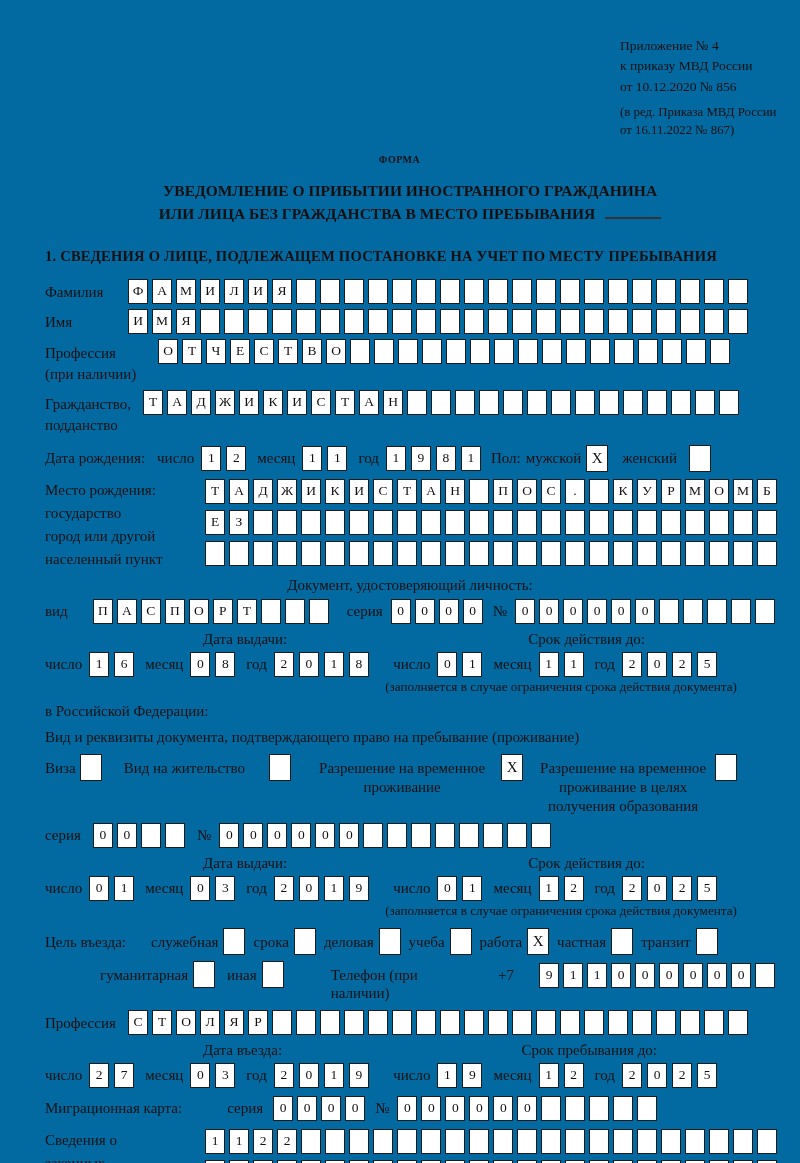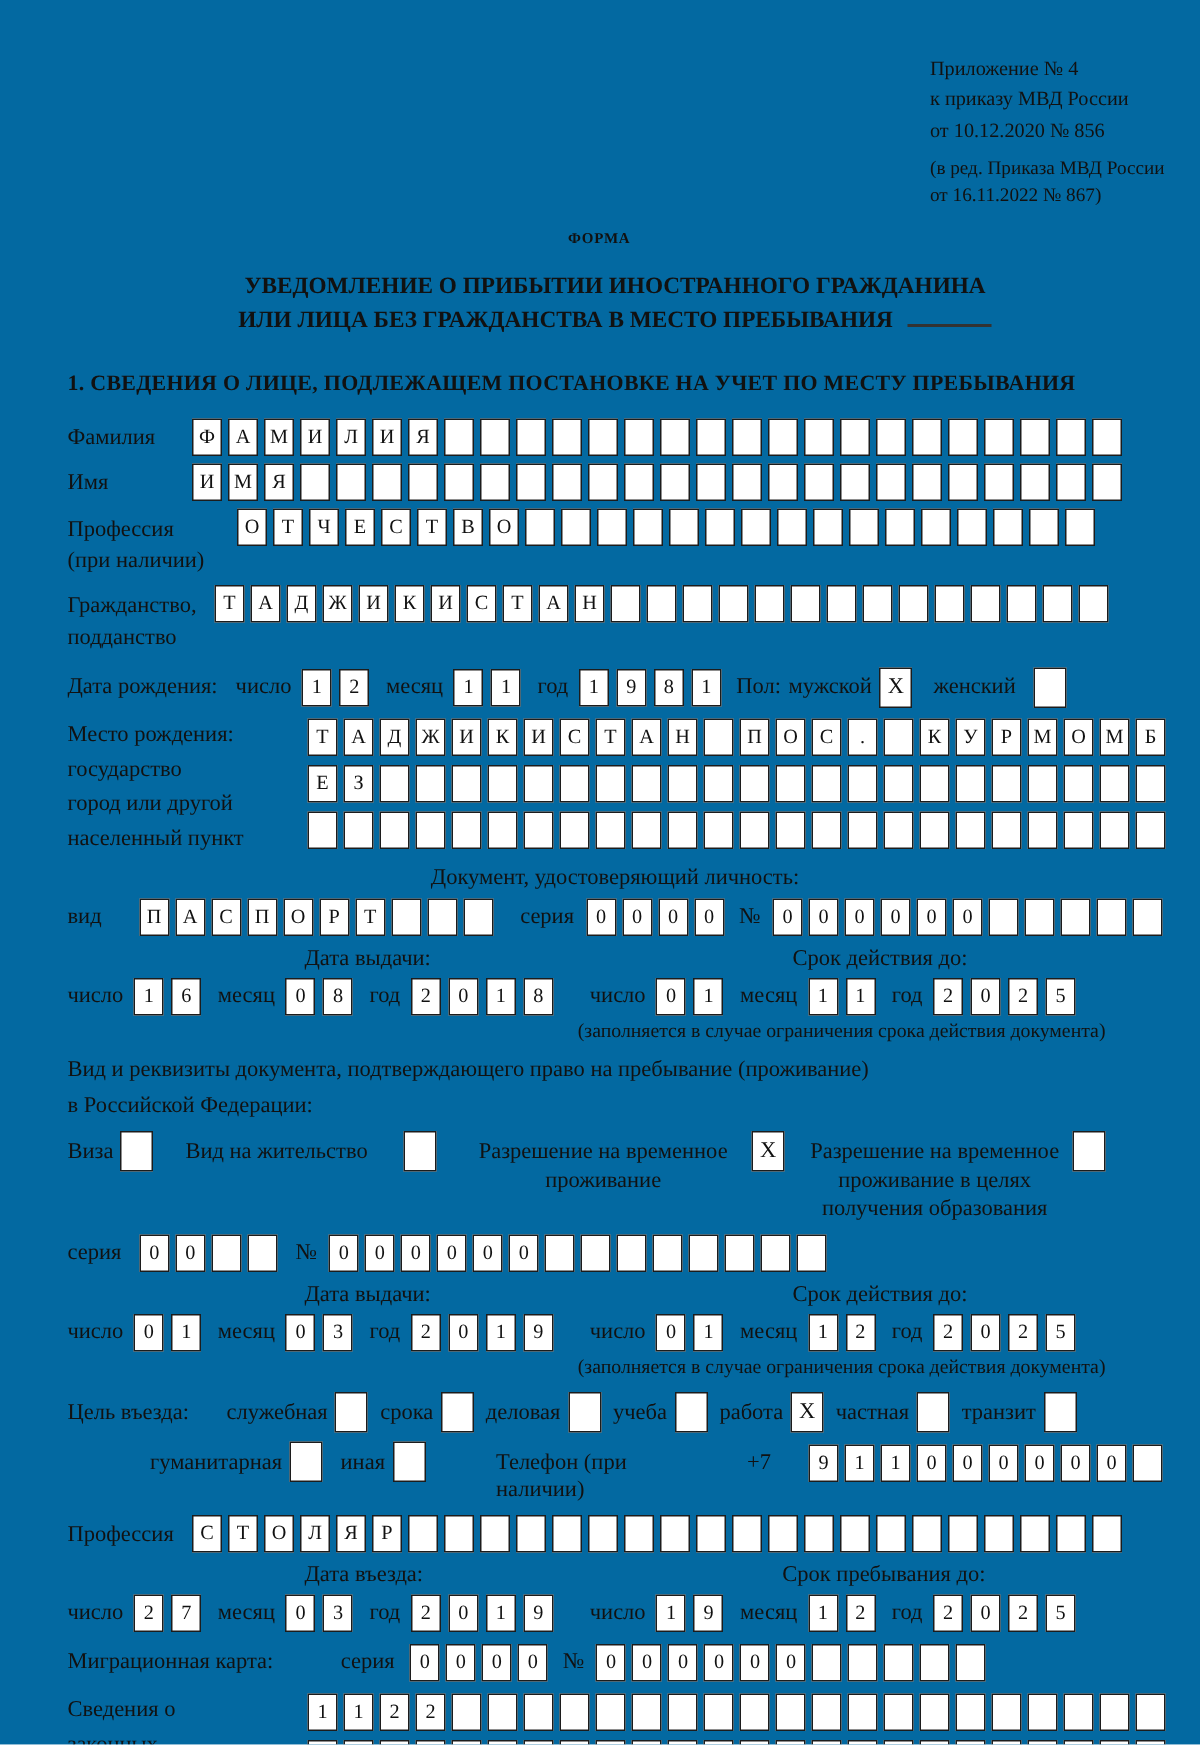--- a/index.html
+++ b/index.html
@@ -383,22 +383,22 @@
         <span class="cells">
           <span class="cell">2</span>
           <span class="cell">0</span>
           <span class="cell">2</span>
           <span class="cell">5</span>
         </span>
       </span>
   </div>
   <div class="note">(заполняется в случае ограничения срока действия документа)</div>
 
+  <div style="margin-top:6px;">в Российской Федерации:</div>
   <div style="margin-top:8px;">Вид и реквизиты документа, подтверждающего право на пребывание (проживание)</div>
-  <div style="margin-top:6px;">в Российской Федерации:</div>
 
   <div class="frow" style="margin-top:7px;">
     <span class="optlab">Виза</span>
     <span class="cbox" style="margin-left:4px;"></span>
     <span class="optlab" style="margin-left:22px;">Вид на жительство</span>
     <span class="cbox" style="margin-left:24px;"></span>
     <span class="optlab" style="margin-left:20px;width:182px;text-align:center;">Разрешение на временное проживание</span>
     <span class="cbox" style="margin-left:8px;">X</span>
     <span class="optlab" style="margin-left:14px;width:172px;text-align:center;">Разрешение на временное проживание в целях получения образования</span>
     <span class="cbox" style="margin-left:6px;"></span>

